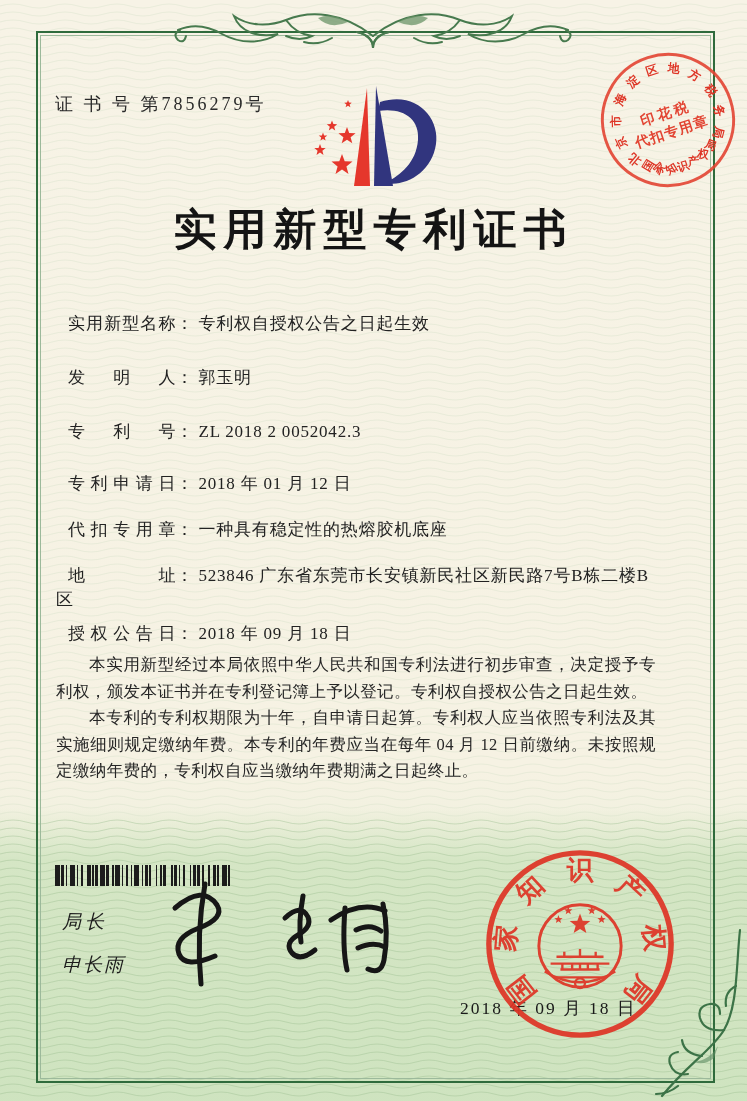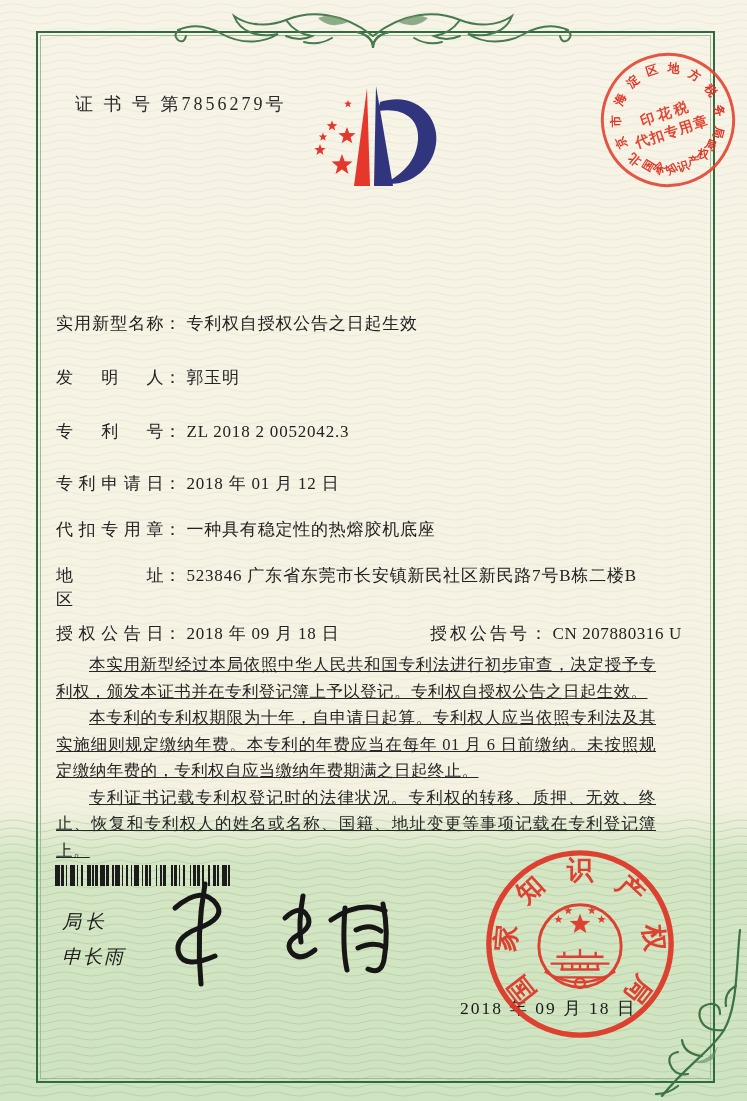--- a/index.html
+++ b/index.html
@@ -7,36 +7,36 @@
     position:relative; width:747px; height:1101px; overflow:hidden;
     background:linear-gradient(180deg,#f7f3e6 0%, #f6f2e3 70%, #eef0dd 78%, #e3ecd4 100%);
     font-family:"Liberation Serif","DejaVu Serif",serif; color:#1f1f1f;
   }
   .abs{position:absolute;}
   #bg-tint{left:0;right:0;top:808px;bottom:0;
     background:linear-gradient(180deg, rgba(208,228,192,0) 0px, rgba(206,227,190,.78) 52px, rgba(203,226,188,.85) 100%);}
   #bg-waves{left:0;top:0;width:747px;height:1101px;pointer-events:none;}
   .frame{left:36px;top:31px;width:675px;height:1048px;border:2px solid #2f6b3c;}
   .frame::after{content:"";position:absolute;inset:2px;border:1px solid #9cb99b;}
-  .cert-no{left:55px;top:92px;font-size:18px;letter-spacing:3px;color:#2a2a2a;margin-left:20px;}
+  .cert-no{left:55px;top:92px;font-size:18px;letter-spacing:3px;color:#2a2a2a;}
   .title{left:0;top:201px;width:747px;text-align:center;font-size:43px;font-weight:700;
     letter-spacing:7px;color:#141414;}
   .fields{left:56px;top:312px;width:596px;font-size:17px;line-height:24px;letter-spacing:.6px;color:#222;}
   .frow{position:relative;}
-  .flabel{display:inline-block;width:108px;text-align:justify;text-align-last:justify;vertical-align:top;}
+  .flabel{display:inline-block;width:108px;text-align:justify;text-align-last:justify;vertical-align:top;margin-left:12px;}
   .fcolon{display:inline-block;vertical-align:top;}
   .fvalue{letter-spacing:.8px;}
   .grant-no-group{position:absolute;left:374px;top:0;white-space:nowrap;}
   .paras{left:56px;top:652px;width:600px;font-size:16.5px;line-height:26.5px;
-    text-align:justify;letter-spacing:.4px;color:#262626;text-decoration:underline;}
+    text-align:justify;letter-spacing:.4px;color:#262626;}
   .paras p{margin:0;text-indent:2em;}
   .barcode{left:55px;top:865px;height:21px;display:flex;align-items:stretch;}
   .barcode span{display:block;height:100%;}
   .director{left:62px;top:912px;font-size:19px;letter-spacing:4px;color:#1c1c1c;line-height:1;font-style:italic;}
-  .director .t2{margin-top:16px;letter-spacing:2px;}
+  .director .t2{margin-top:24px;letter-spacing:2px;}
   .sig{left:135px;top:876px;}
   .seal-date{left:460px;top:996px;font-size:17.5px;letter-spacing:2px;color:#1a1a1a;}
   .footer{left:0;top:1044px;width:747px;text-align:center;font-size:15px;letter-spacing:2px;color:#2a2a2a;}
   .seal-main{left:482px;top:846px;}
   .seal-tax{left:598px;top:50px;transform:rotate(-18deg);}
   svg text{font-family:"Liberation Serif","DejaVu Serif",serif;}
 </style>
 </head>
 <body>
 
@@ -220,20 +220,21 @@
         <polygon points="33.0,58.5 34.1,61.5 37.3,61.6 34.8,63.6 35.6,66.6 33.0,64.9 30.4,66.6 31.2,63.6 28.7,61.6 31.9,61.5" fill="#e5372c"></polygon>
         <polygon points="57.0,53.0 59.2,58.9 65.6,59.2 60.6,63.2 62.3,69.3 57.0,65.8 51.7,69.3 53.4,63.2 48.4,59.2 54.8,58.9" fill="#e5372c"></polygon>
         <polygon points="30.0,70.0 31.5,74.0 35.7,74.1 32.4,76.8 33.5,80.9 30.0,78.5 26.5,80.9 27.6,76.8 24.3,74.1 28.5,74.0" fill="#e5372c"></polygon>
         <polygon points="52.0,80.0 54.7,87.3 62.5,87.6 56.4,92.4 58.5,99.9 52.0,95.6 45.5,99.9 47.6,92.4 41.5,87.6 49.3,87.3" fill="#e5372c"></polygon>
       </g>
     <polygon points="77,14 64,112 80,112" fill="#e5372c"></polygon>
     <polygon points="86,12 84,112 103,112" fill="#31357e"></polygon>
     <path d="M 90,28 C 126,16 150,44 146,70 C 142,98 116,113 96,109 C 111,100 126,89 128,66 C 130,44 112,33 88,37 Z" fill="#31357e"></path>
   </svg>
 
+  <div class="title abs">实用新型专利证书</div>
 
   <svg class="seal-tax abs" width="140" height="140" viewBox="0 0 124 124">
     <circle cx="62" cy="62" r="58" fill="none" stroke="#e24432" stroke-width="2.6" opacity=".9"></circle>
     <g id="tax-arc-top">
         <text transform="translate(23.8,85.8) rotate(-122.0)" text-anchor="middle" dominant-baseline="middle" font-size="10.5" font-weight="bold" fill="#de3526">北</text>
         <text transform="translate(17.4,68.0) rotate(-97.6)" text-anchor="middle" dominant-baseline="middle" font-size="10.5" font-weight="bold" fill="#de3526">京</text>
         <text transform="translate(18.9,49.0) rotate(-73.2)" text-anchor="middle" dominant-baseline="middle" font-size="10.5" font-weight="bold" fill="#de3526">市</text>
         <text transform="translate(28.1,32.4) rotate(-48.8)" text-anchor="middle" dominant-baseline="middle" font-size="10.5" font-weight="bold" fill="#de3526">海</text>
         <text transform="translate(43.4,21.0) rotate(-24.4)" text-anchor="middle" dominant-baseline="middle" font-size="10.5" font-weight="bold" fill="#de3526">淀</text>
         <text transform="translate(62.0,17.0) rotate(0.0)" text-anchor="middle" dominant-baseline="middle" font-size="10.5" font-weight="bold" fill="#de3526">区</text>
@@ -277,31 +278,26 @@
       <span class="flabel">代扣专用章</span><span class="fcolon">：</span>
       <span class="fvalue">一种具有稳定性的热熔胶机底座</span>
     </div>
     <div class="frow" style="margin-top:22px">
       <span class="flabel">地址</span><span class="fcolon">：</span>
       <span class="fvalue">523846 广东省东莞市长安镇新民社区新民路7号B栋二楼B区</span>
     </div>
     <div class="frow" style="margin-top:10px">
       <span class="flabel">授权公告日</span><span class="fcolon">：</span>
       <span class="fvalue">2018 年 09 月 18 日</span>
-      <span class="grant-no-group">
-        <span style="letter-spacing:3px">授权公告号</span><span>：</span>
-        <span>CN 207880316 U</span>
-      </span>
     </div>
   </div>
 
   <div class="paras abs">
     <p>本实用新型经过本局依照中华人民共和国专利法进行初步审查，决定授予专利权，颁发本证书并在专利登记簿上予以登记。专利权自授权公告之日起生效。</p>
-    <p>本专利的专利权期限为十年，自申请日起算。专利权人应当依照专利法及其实施细则规定缴纳年费。本专利的年费应当在每年 01 月 6 日前缴纳。未按照规定缴纳年费的，专利权自应当缴纳年费期满之日起终止。</p>
-    <p>专利证书记载专利权登记时的法律状况。专利权的转移、质押、无效、终止、恢复和专利权人的姓名或名称、国籍、地址变更等事项记载在专利登记簿上。</p>
+    <p>本专利的专利权期限为十年，自申请日起算。专利权人应当依照专利法及其实施细则规定缴纳年费。本专利的年费应当在每年 04 月 12 日前缴纳。未按照规定缴纳年费的，专利权自应当缴纳年费期满之日起终止。</p>
   </div>
 
   <div class="barcode abs" id="barcode">
       <span style="width: 4.65px; background: rgb(28, 28, 28);"></span>
       <span style="width: 1.55px; background: transparent;"></span>
       <span style="width: 3.1px; background: rgb(28, 28, 28);"></span>
       <span style="width: 1.55px; background: transparent;"></span>
       <span style="width: 1.55px; background: rgb(28, 28, 28);"></span>
       <span style="width: 3.1px; background: transparent;"></span>
       <span style="width: 4.65px; background: rgb(28, 28, 28);"></span>

